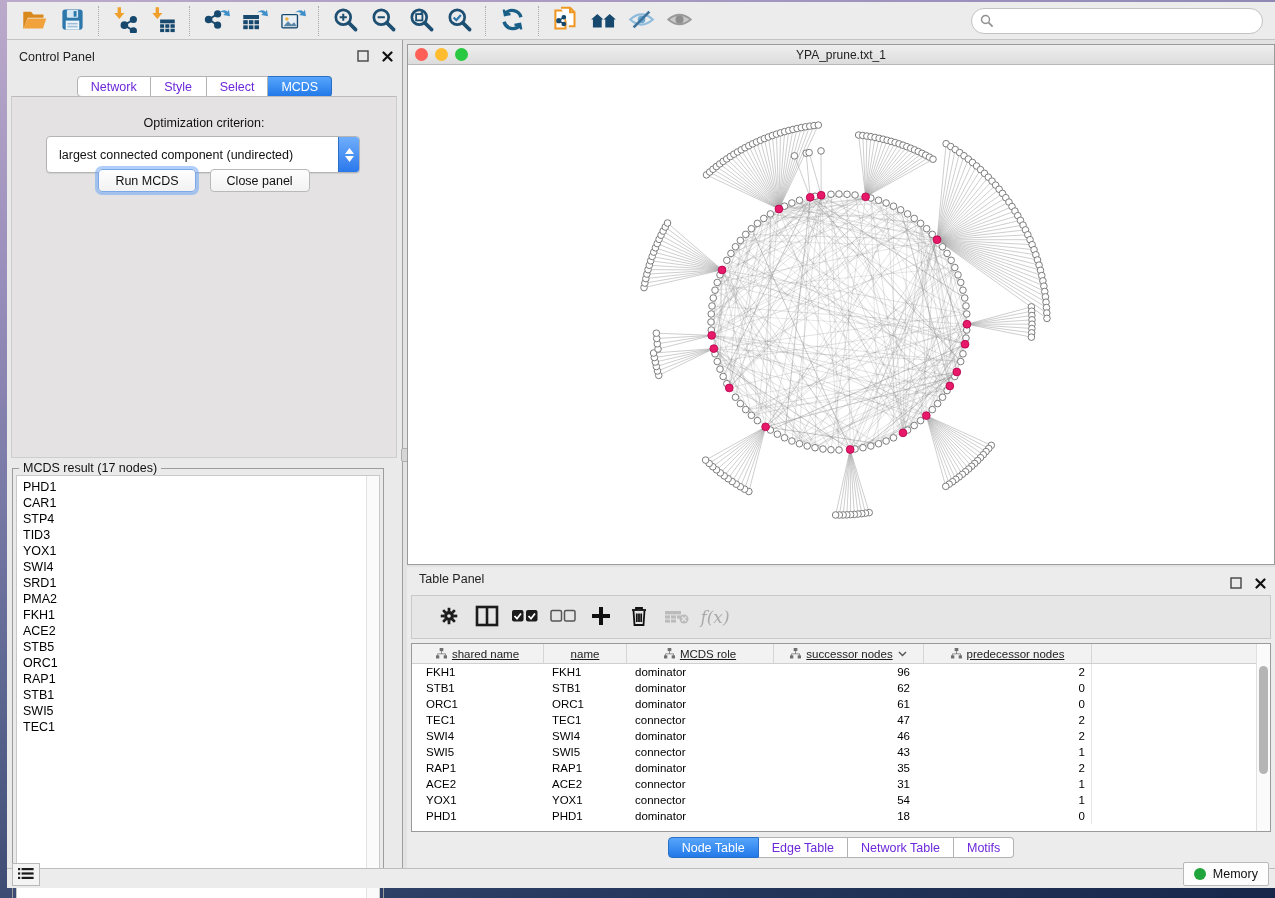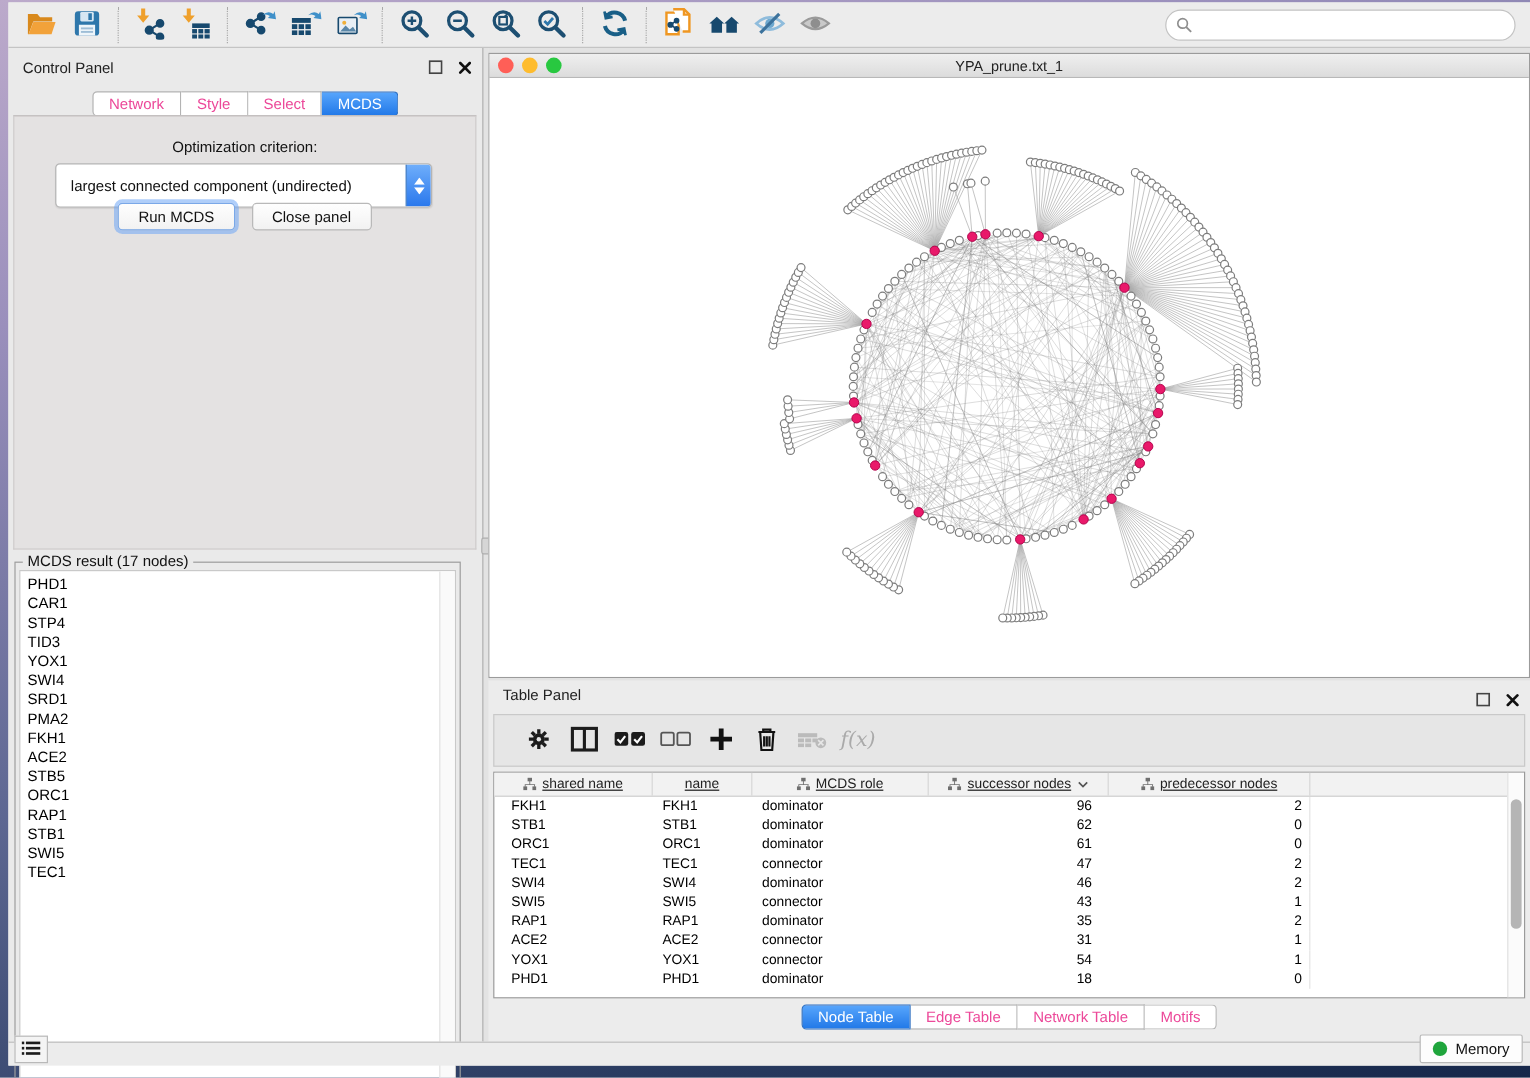--- a/index.html
+++ b/index.html
@@ -26,21 +26,21 @@
 
   
   .control-panel { position:absolute; left:0; top:38px; width:396px; bottom:20px;
       background:#eaeaea; border-right:1px solid #9f9f9f; }
   .cp-title { position:absolute; left:12px; top:10px; font-size:12.5px; color:#222; }
   .panel-btns { position:absolute; right:8px; top:9px; display:flex; gap:10px; align-items:center; }
   .pb { width:14px; height:14px; display:flex; align-items:center; justify-content:center; }
   .cp-tabs { position:absolute; left:0; top:36px; width:100%; display:flex; justify-content:center; }
   .seg { display:flex; }
   .seg .tab { min-width:56px; padding:2px 13px; height:21px; background:#fff; border:1px solid #b3b3b3;
-      border-left-width:0; font-size:12.5px; display:flex; align-items:center; justify-content:center; color:#ec4899; }
+      border-left-width:0; font-size:12.5px; display:flex; align-items:center; justify-content:center; color:#6d28d9; }
   .seg .tab:first-child { border-left-width:1px; border-radius:4px 0 0 4px; }
   .seg .tab:last-child { border-radius:0 4px 4px 0; }
   .seg .tab.sel { background:linear-gradient(#57a5fc,#2279e8); color:#fff; border-color:#2b6fc4; }
   .cp-sub { position:absolute; left:4px; right:5px; top:56px; height:362px;
       background:#e4e2e2; border:1px solid #cfcccc; border-top-color:#bdbaba; }
   .opt-label { position:absolute; top:19px; width:100%; text-align:center; font-size:12.5px; color:#111; }
   .opt-select { position:absolute; left:34px; right:36px; top:39px; height:37px; background:#fff;
       border:1px solid #b4b4b4; border-radius:4px; display:flex; align-items:center; overflow:hidden;
       box-shadow:0 1px 1px rgba(0,0,0,.08); }
   .opt-select .val { flex:1; padding-left:12px; font-size:12.5px; color:#111; white-space:nowrap; }

